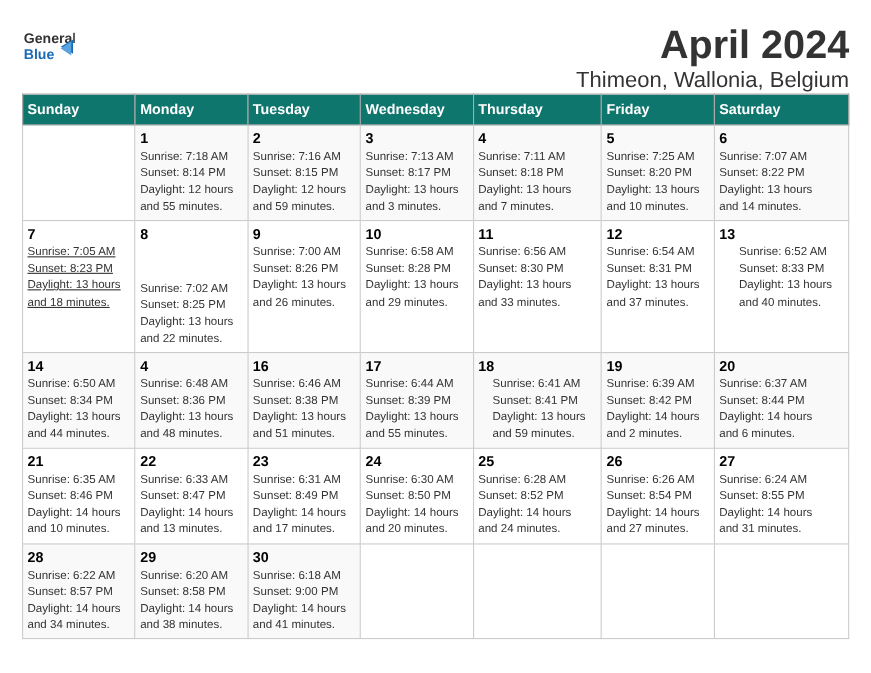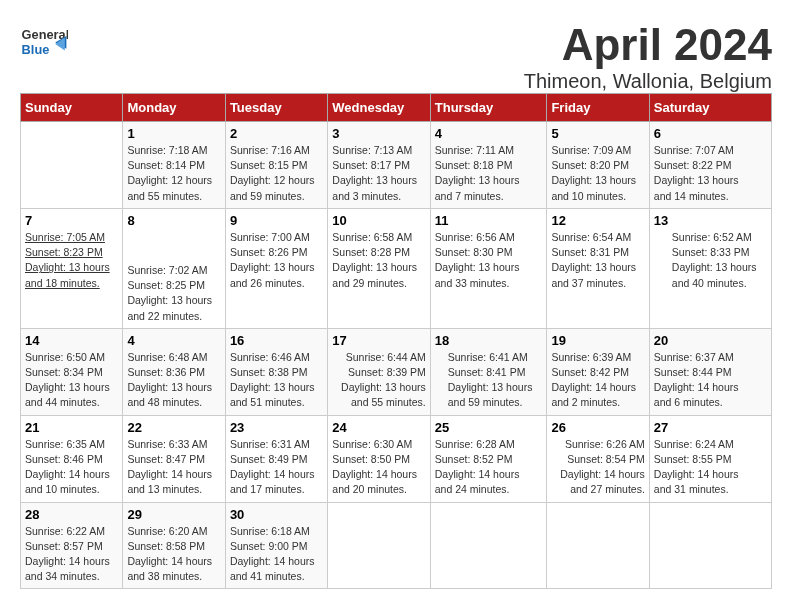--- a/index.html
+++ b/index.html
@@ -12,35 +12,35 @@
     }
     .header-area {
       display: flex;
       justify-content: space-between;
       align-items: flex-start;
     }
     .title-area {
       text-align: right;
     }
     .month-title {
-      font-size: 44px;
+      font-size: 36px;
       font-weight: bold;
       color: #333;
     }
     .location-title {
       font-size: 20px;
       color: #333;
     }
     table {
       width: 100%;
       border-collapse: collapse;
       font-size: 11px;
     }
     thead tr th {
-      background-color: #b91c1c;
+      background-color: #0f766e;
       color: #fff;
       padding: 6px 4px;
       text-align: left;
       font-size: 13px;
       border: 1px solid #aaa;
     }
     tbody tr td {
       border: 1px solid #ccc;
       padding: 4px 4px;
       vertical-align: top;
@@ -127,21 +127,21 @@
         </td>
         <td>
           <span class="day-num">4</span>
           <div class="day-info" style="white-space: pre-line;">Sunrise: 7:11 AM
 Sunset: 8:18 PM
 Daylight: 13 hours
 and 7 minutes.</div>
         </td>
         <td>
           <span class="day-num">5</span>
-          <div class="day-info" style="white-space: pre-line;">Sunrise: 7:09 AM
+          <div class="day-info" style="white-space: pre-line;">Sunrise: 7:25 AM
 Sunset: 8:20 PM
 Daylight: 13 hours
 and 10 minutes.</div>
         </td>
         <td>
           <span class="day-num">6</span>
           <div class="day-info" style="white-space: pre-line;">Sunrise: 7:07 AM
 Sunset: 8:22 PM
 Daylight: 13 hours
 and 14 minutes.</div>
@@ -215,21 +215,21 @@
         </td>
         <td>
           <span class="day-num">16</span>
           <div class="day-info" style="white-space: pre-line;">Sunrise: 6:46 AM
 Sunset: 8:38 PM
 Daylight: 13 hours
 and 51 minutes.</div>
         </td>
         <td>
           <span class="day-num">17</span>
-          <div class="day-info" style="white-space: pre-line; text-align: right;">Sunrise: 6:44 AM
+          <div class="day-info" style="white-space: pre-line;">Sunrise: 6:44 AM
 Sunset: 8:39 PM
 Daylight: 13 hours
 and 55 minutes.</div>
         </td>
         <td>
           <span class="day-num">18</span>
           <div class="day-info" style="white-space: pre-line; margin-left: 13px;">Sunrise: 6:41 AM
 Sunset: 8:41 PM
 Daylight: 13 hours
 and 59 minutes.</div>
@@ -280,21 +280,21 @@
         </td>
         <td>
           <span class="day-num">25</span>
           <div class="day-info" style="white-space: pre-line;">Sunrise: 6:28 AM
 Sunset: 8:52 PM
 Daylight: 14 hours
 and 24 minutes.</div>
         </td>
         <td>
           <span class="day-num">26</span>
-          <div class="day-info" style="white-space: pre-line; text-align: right;">Sunrise: 6:26 AM
+          <div class="day-info" style="white-space: pre-line;">Sunrise: 6:26 AM
 Sunset: 8:54 PM
 Daylight: 14 hours
 and 27 minutes.</div>
         </td>
         <td>
           <span class="day-num">27</span>
           <div class="day-info" style="white-space: pre-line;">Sunrise: 6:24 AM
 Sunset: 8:55 PM
 Daylight: 14 hours
 and 31 minutes.</div>

